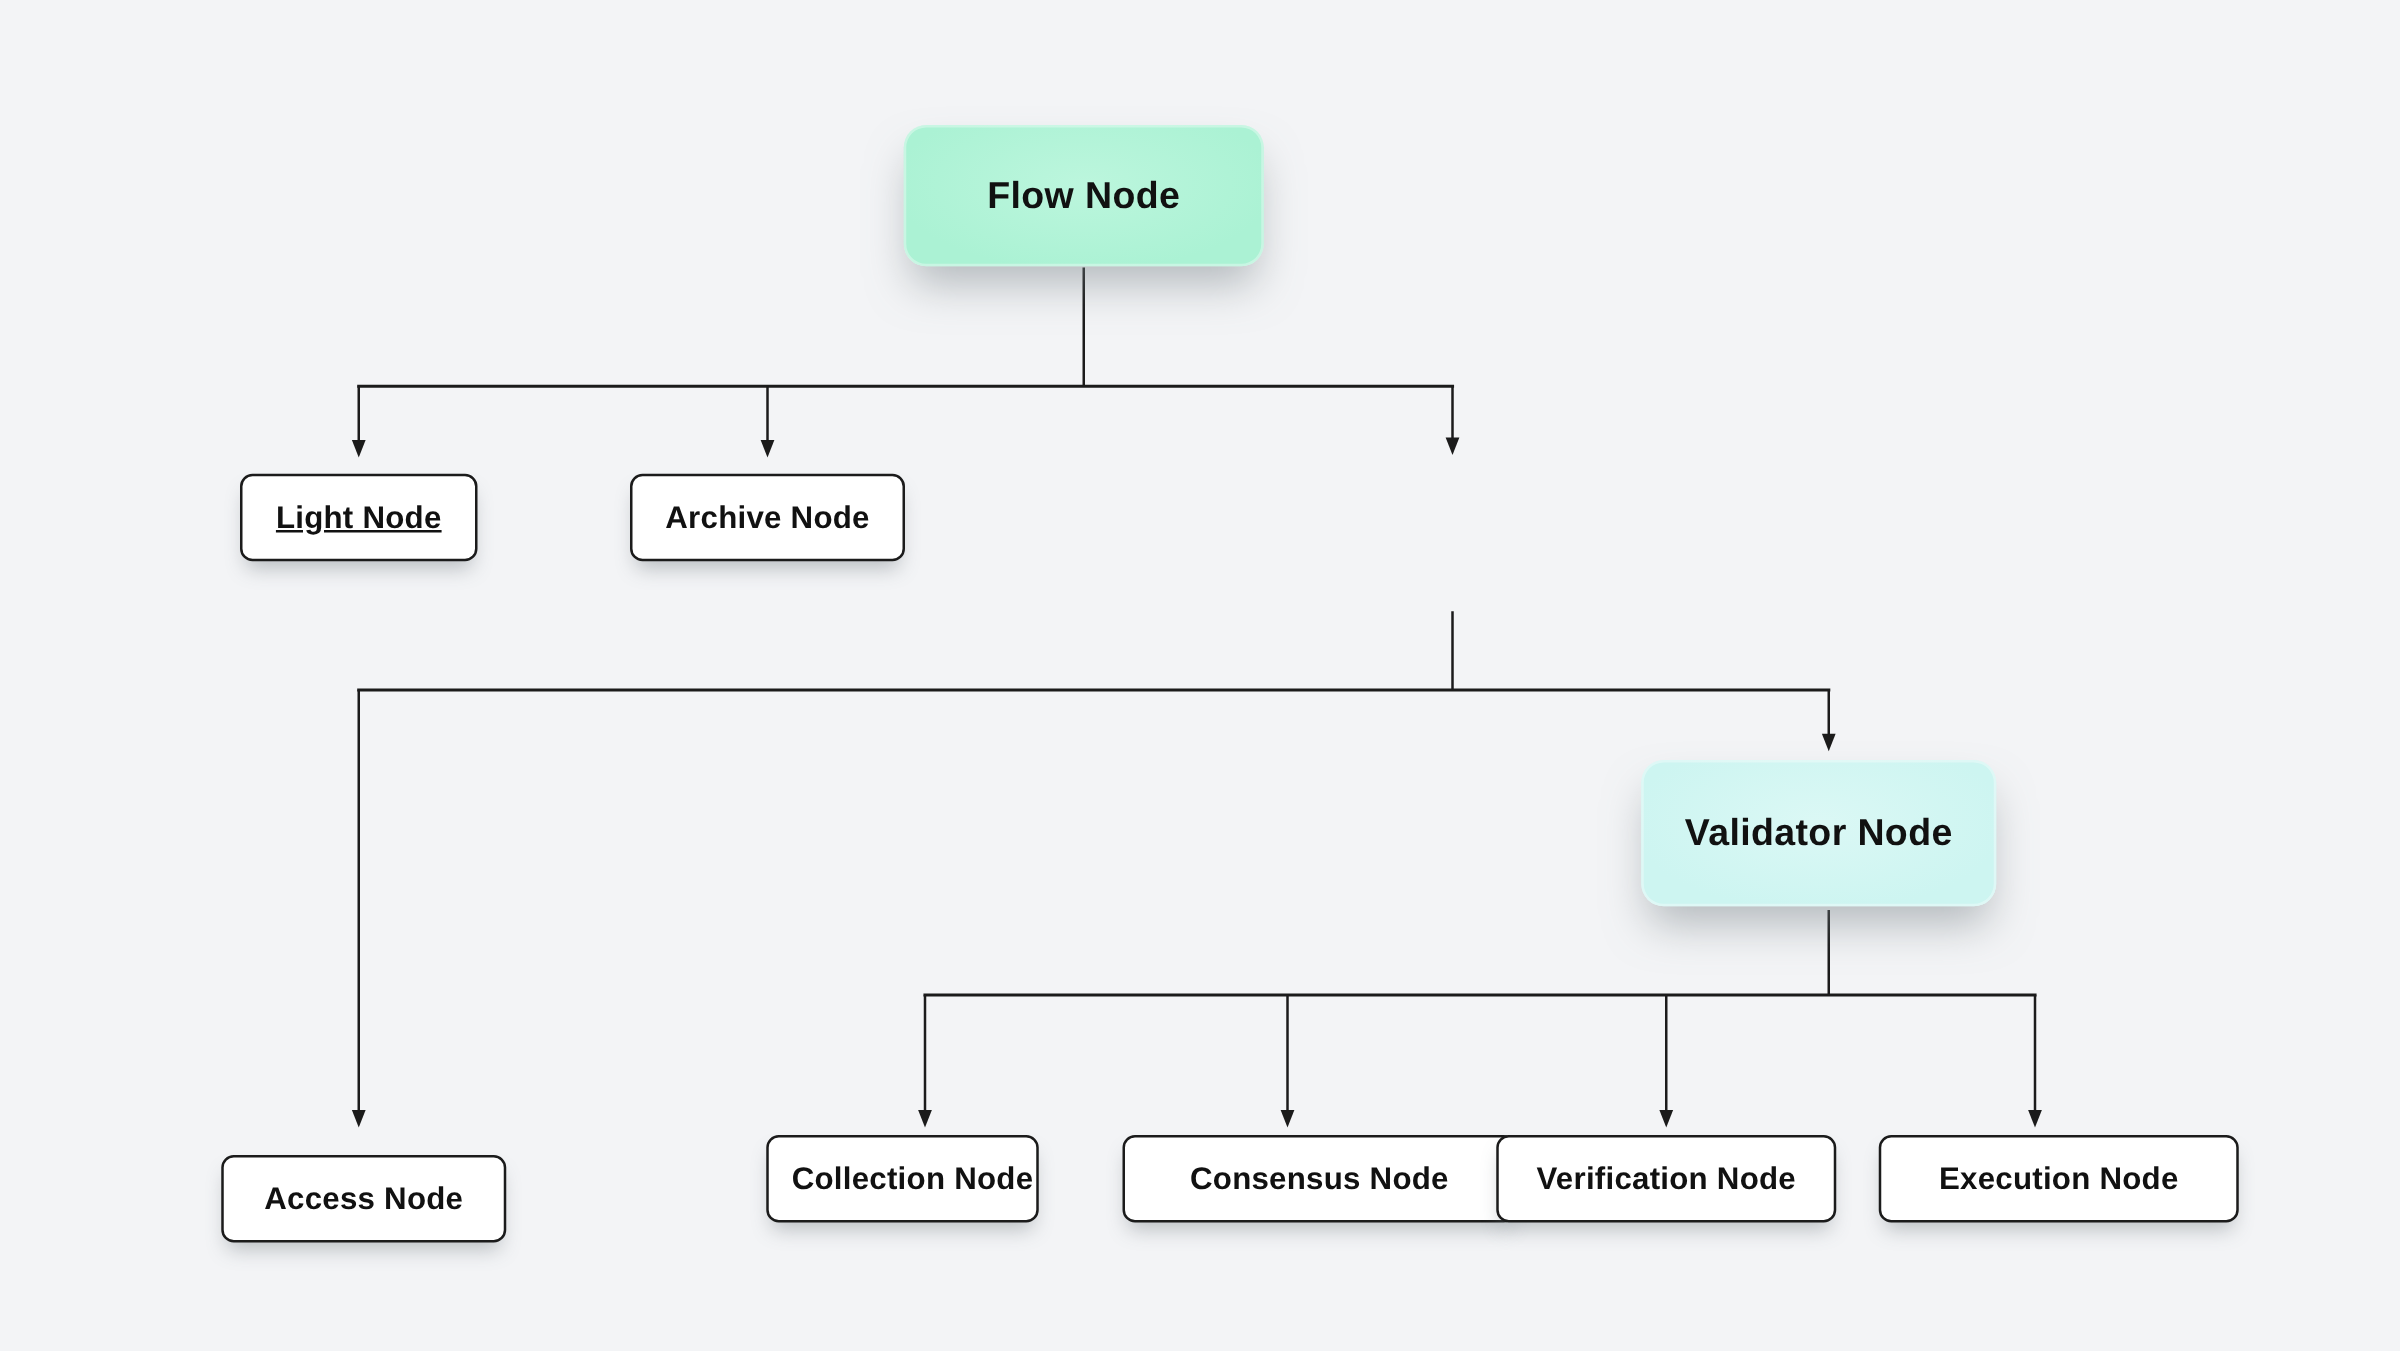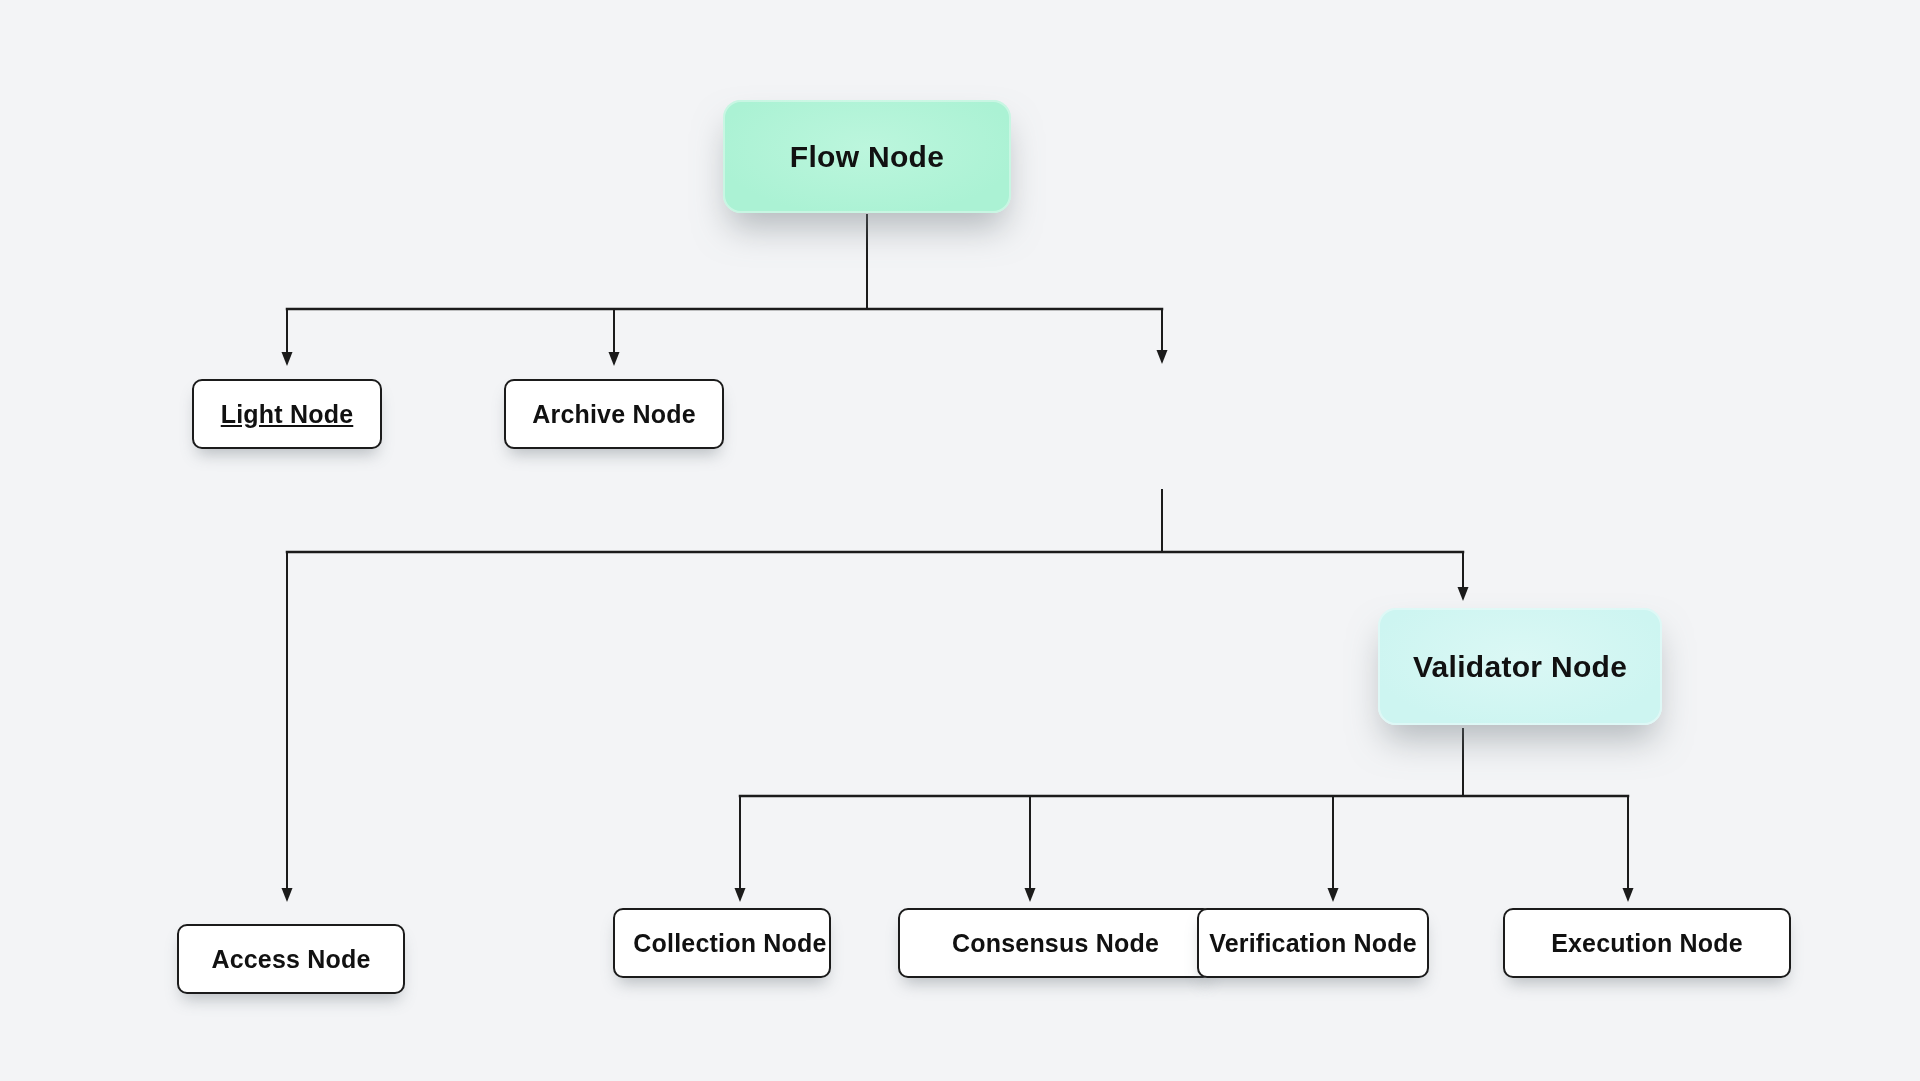--- a/index.html
+++ b/index.html
@@ -53,39 +53,39 @@
   }
   .node-flow {
     left: 723px; top: 100px; width: 288px; height: 113px;
     background: radial-gradient(ellipse at 50% 42%, #bcf6dd 0%, var(--node-flow-fill) 75%);
   }
   .node-full {
     left: 1024px; top: 371px; width: 278px; height: 117px;
     background: radial-gradient(ellipse at 50% 42%, #f1fbf5 0%, var(--node-full-fill) 75%);
   }
   .node-validator {
-    left: 1378px; top: 608px; width: 284px; height: 117px;
+    left: 1313px; top: 608px; width: 284px; height: 117px;
     background: radial-gradient(ellipse at 50% 42%, #dbf8f5 0%, var(--node-validator-fill) 75%);
   }
   .node-leaf {
     height: 70px;
     background: var(--leaf-fill);
     border: 2.5px solid var(--stroke);
     border-radius: 10px;
     font-size: 25px;
     font-weight: 600;
     letter-spacing: 0.2px;
     box-shadow: 0 10px 16px -5px rgba(112,122,128,0.45);
   }
   .node-light        { left: 192px;  top: 379px; width: 190px; text-decoration: underline; }
   .node-archive      { left: 504px;  top: 379px; width: 220px; justify-content: center; }
   .node-access       { left: 177px;  top: 908px; width: 228px; margin-top: 16px; }
   .node-collection   { left: 613px;  top: 908px; width: 218px; padding-left: 16px; }
   .node-consensus    { left: 898px;  top: 908px; width: 315px; }
-  .node-verification { left: 1197px; top: 908px; width: 232px; align-items: center; }
+  .node-verification { left: 1197px; top: 908px; width: 272px; align-items: center; }
   .node-execution    { left: 1503px; top: 908px; width: 288px; }
 </style>
 </head>
 <body>
 
 <div class="stage">
 
   <svg class="connectors" viewBox="0 0 1920 1081" xmlns="http://www.w3.org/2000/svg">
 
     <g>

